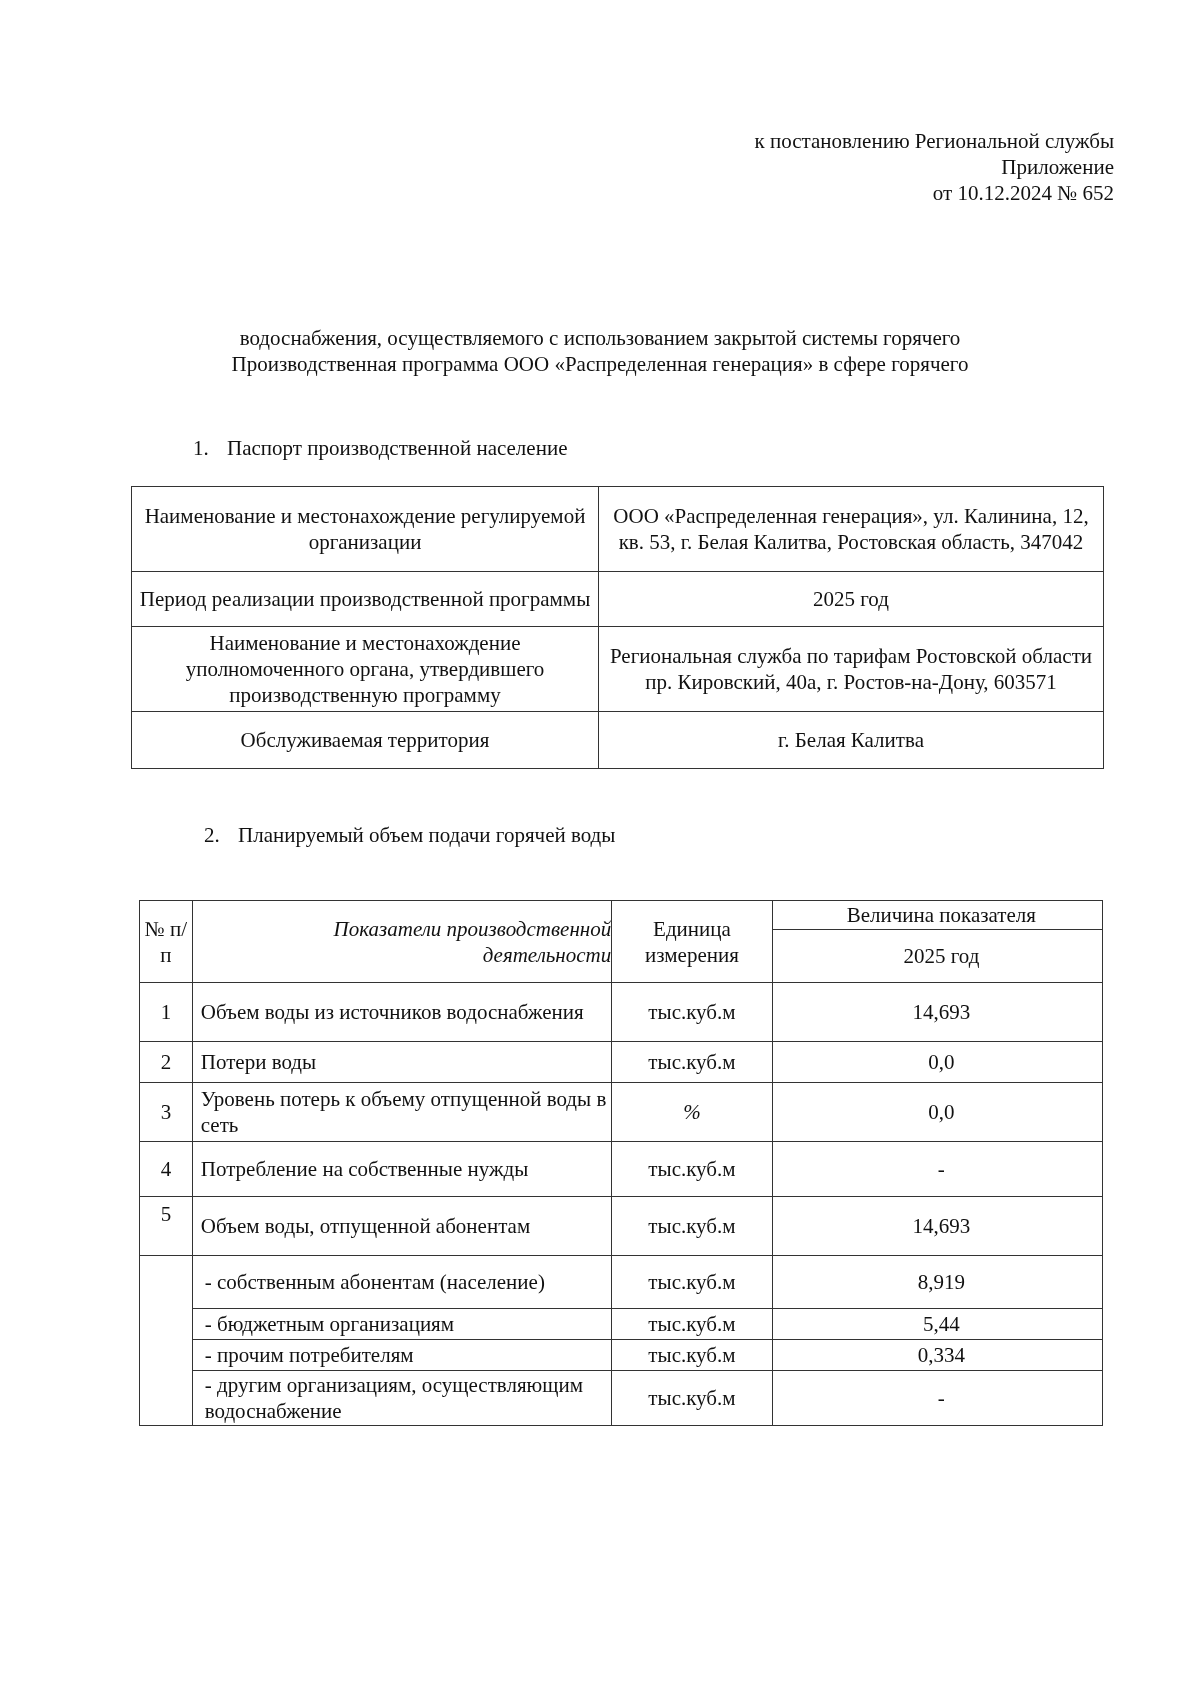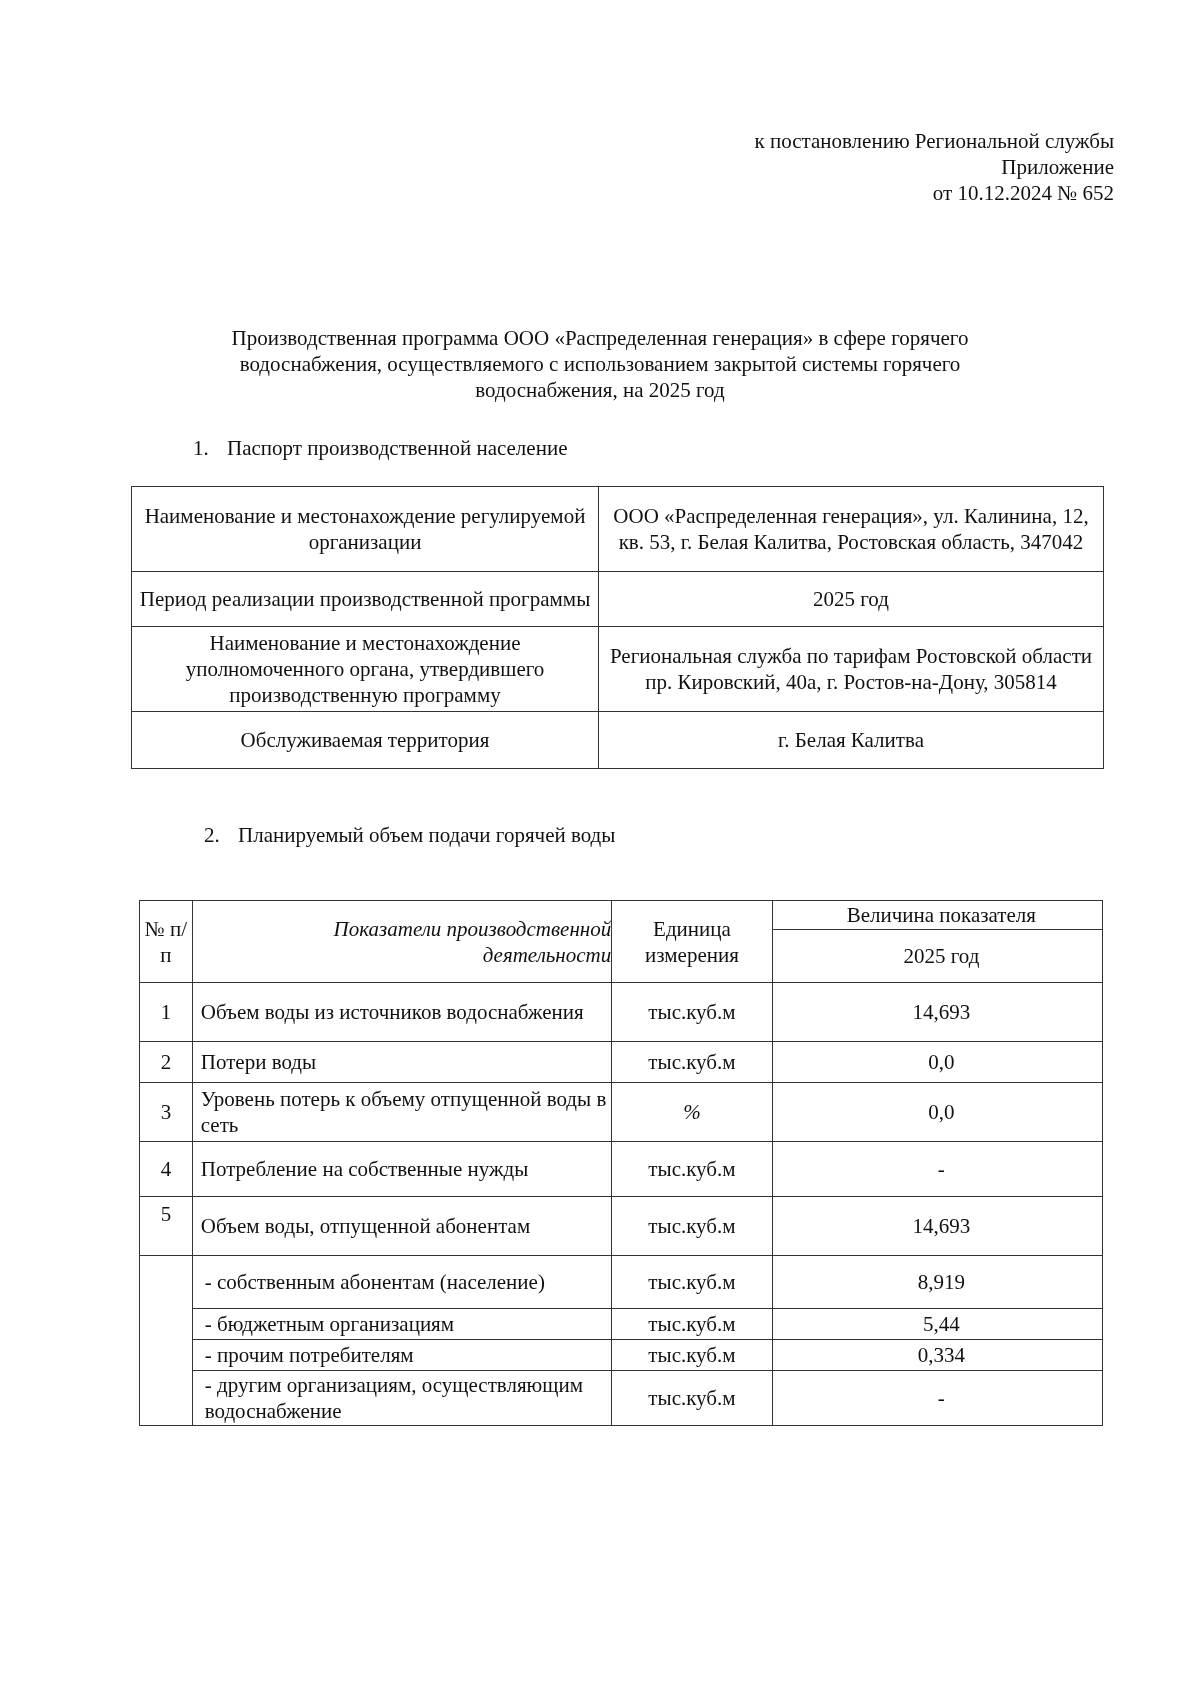--- a/index.html
+++ b/index.html
@@ -100,44 +100,43 @@
 </head>
 <body>
 
 <div class="approval">
   <div>к постановлению Региональной службы</div>
   <div>Приложение</div>
   <div>от 10.12.2024  № 652</div>
 </div>
 
 <div class="title">
+  <div>водоснабжения, осуществляемого с использованием закрытой системы горячего</div>
   <div>Производственная программа ООО «Распределенная генерация» в сфере горячего</div>
-  <div>водоснабжения, осуществляемого с использованием закрытой системы горячего</div>
-  <div>водоснабжения, на 2025 год</div>
 </div>
 
 <div class="section-heading" id="sec1">
   <span class="num">1.</span><span>Паспорт производственной население</span>
 </div>
 
 <table id="passport">
   <tbody>
       <tr class="r1">
     <td class="c1">Наименование и местонахождение регулируемой организации</td>
     <td>ООО «Распределенная генерация», ул. Калинина, 12, кв. 53, г. Белая Калитва, Ростовская область, 347042</td>
   </tr>
   <tr class="r2">
     <td class="c1">Период реализации производственной программы</td>
     <td>2025 год</td>
   </tr>
   <tr class="r3">
     <td class="c1">Наименование и местонахождение уполномоченного органа, утвердившего производственную программу</td>
     <td>
       <div>Региональная служба по тарифам Ростовской области</div>
-      <div>пр. Кировский, 40а, г. Ростов-на-Дону, 305814</div>
+      <div>пр. Кировский, 40а, г. Ростов-на-Дону, 603571</div>
     </td>
   </tr>
   <tr class="r4">
     <td class="c1">Обслуживаемая территория</td>
     <td>г. Белая Калитва</td>
   </tr>
 </tbody>
   </table>
 
 <div class="section-heading" id="sec2">

